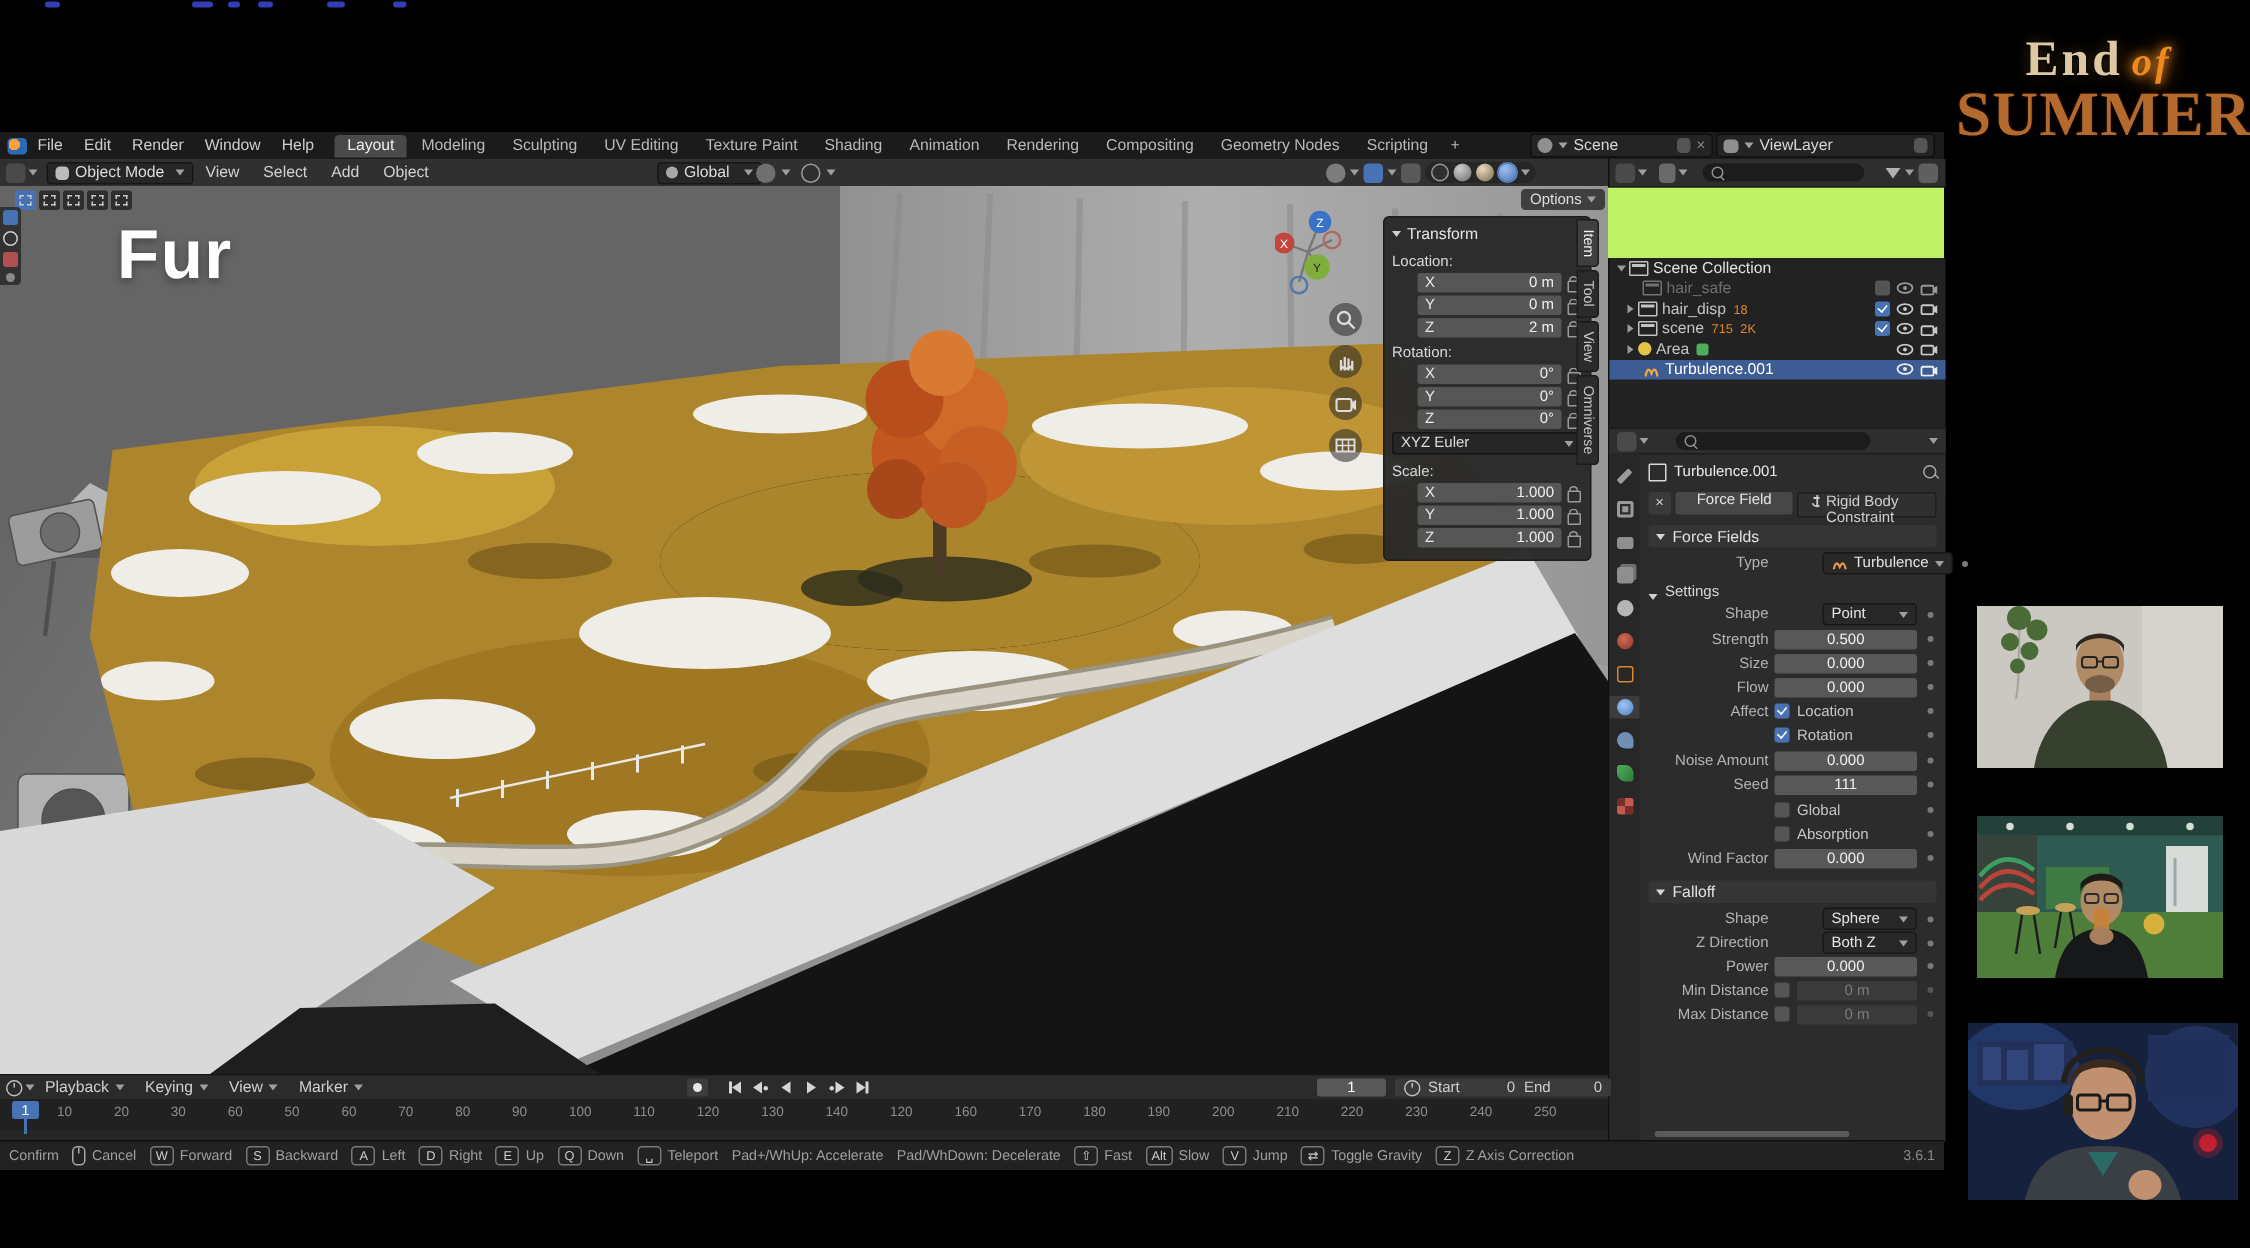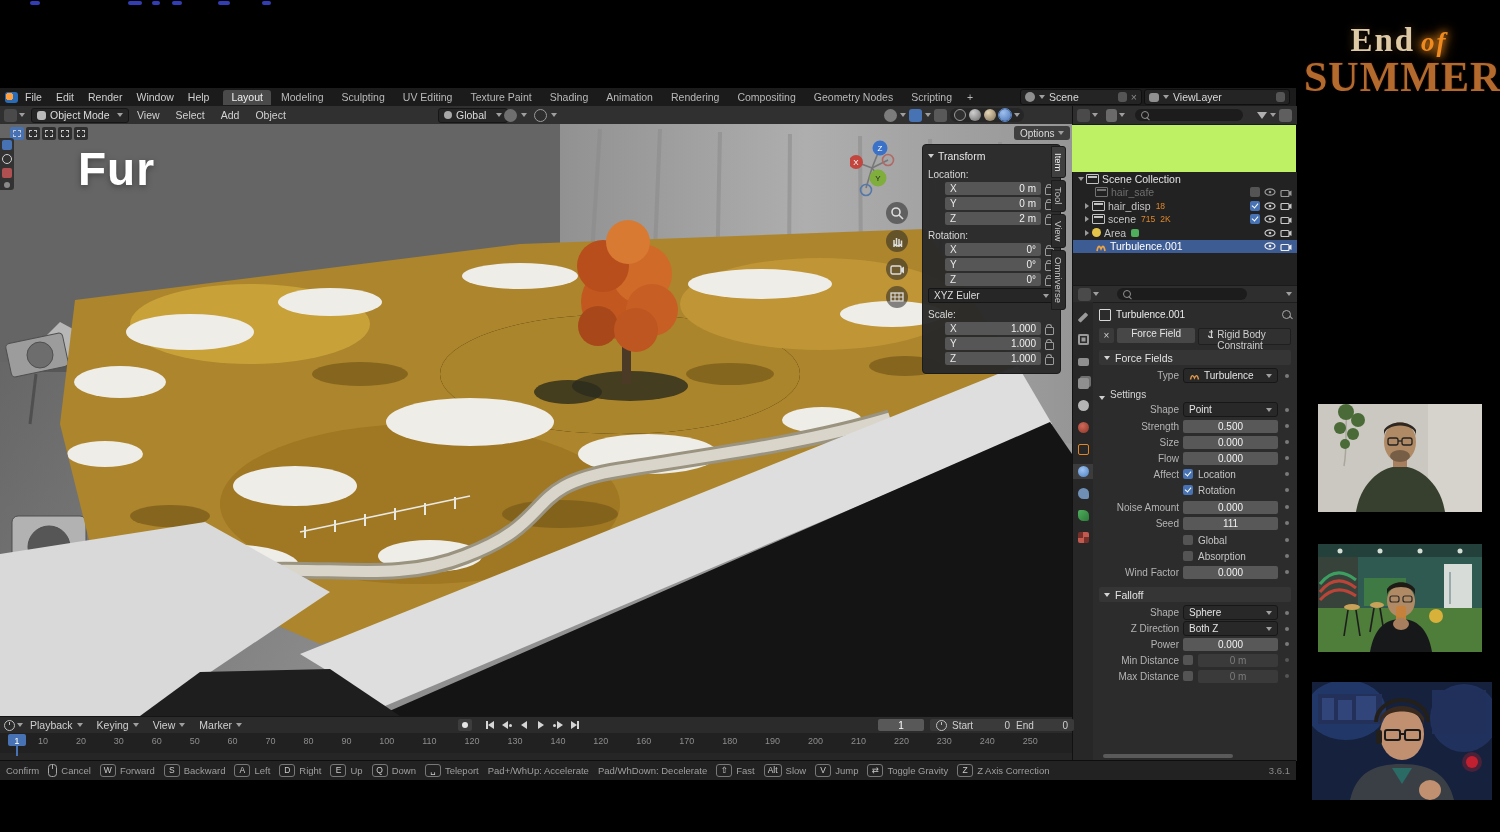--- a/index.html
+++ b/index.html
@@ -93,21 +93,21 @@
   .pbtns{display:flex;gap:3px;margin:6px 0 4px;}
   .xbtn{width:15px;height:15px;background:#3a3a3a;border-radius:2px;color:#cfcfcf;display:flex;align-items:center;justify-content:center;}
   .pbtn{height:15px;background:#474747;border-radius:2px;display:flex;align-items:flex-start;justify-content:center;gap:4px;padding:0 8px;color:#e4e4e4;}
   .pbtn.dk{background:#303030;border:1px solid #1f1f1f;color:#cfcfcf;}
   .sect{display:flex;align-items:center;gap:5px;height:15px;background:#353535;border-radius:2px;margin:5px 0 3px;padding:0 5px;color:#e2e2e2;font-size:10.5px;}
   .subsect{display:flex;align-items:flex-end;gap:5px;height:14px;margin:4px 0 2px;color:#d6d6d6;}
   .grow{display:grid;grid-template-columns:80px 1fr 9px;align-items:center;gap:4px;height:14px;margin-bottom:2px;}
   .lab{text-align:right;color:#b4b4b4;white-space:nowrap;}
   .num{height:13px;background:#585858;border-radius:2px;color:#f2f2f2;display:flex;align-items:center;justify-content:center;}
   .num.dis{background:#3a3a3a;color:#7c7c7c;}
-  .ddl{height:13px;background:#282828;border:1px solid #171717;border-radius:3px;color:#e4e4e4;display:flex;align-items:center;gap:4px;padding:0 5px;}
+  .ddl{height:13px;background:#282828;border:1px solid #171717;border-radius:3px;color:#e4e4e4;display:flex;align-items:center;gap:4px;padding:0 5px;margin-left:32px;}
   .ddl .caret{margin-left:auto;}
   .adot{width:4px;height:4px;border-radius:50%;background:#7a7a7a;margin:0 auto;}
   .ckrow{display:flex;align-items:center;gap:5px;}
   .hscroll{position:absolute;left:30px;bottom:3px;width:130px;height:4px;border-radius:2px;background:#5a5a5a;}
   
   #tline{position:absolute;left:0;top:628px;width:1072px;height:44px;background:#262626;border-top:1px solid #151515;}
   .thead{position:absolute;left:0;top:0;width:100%;height:16px;background:#2b2b2b;border-bottom:1px solid #1c1c1c;display:flex;align-items:center;font-size:10.5px;color:#d0d0d0;}
   .tmen{padding:0 7px;display:flex;align-items:center;gap:4px;}
   .transport{display:flex;align-items:center;gap:2px;}
   .tbtn{width:15px;height:12px;display:flex;align-items:center;justify-content:center;}

